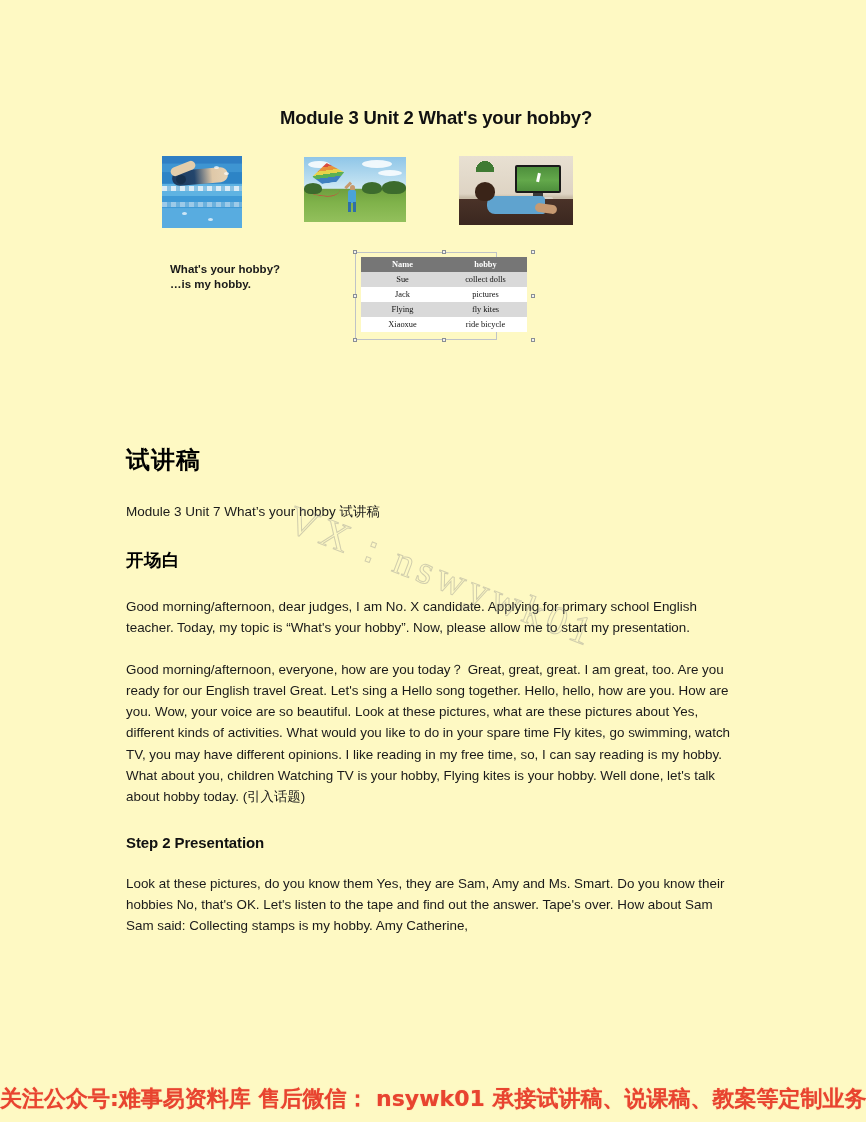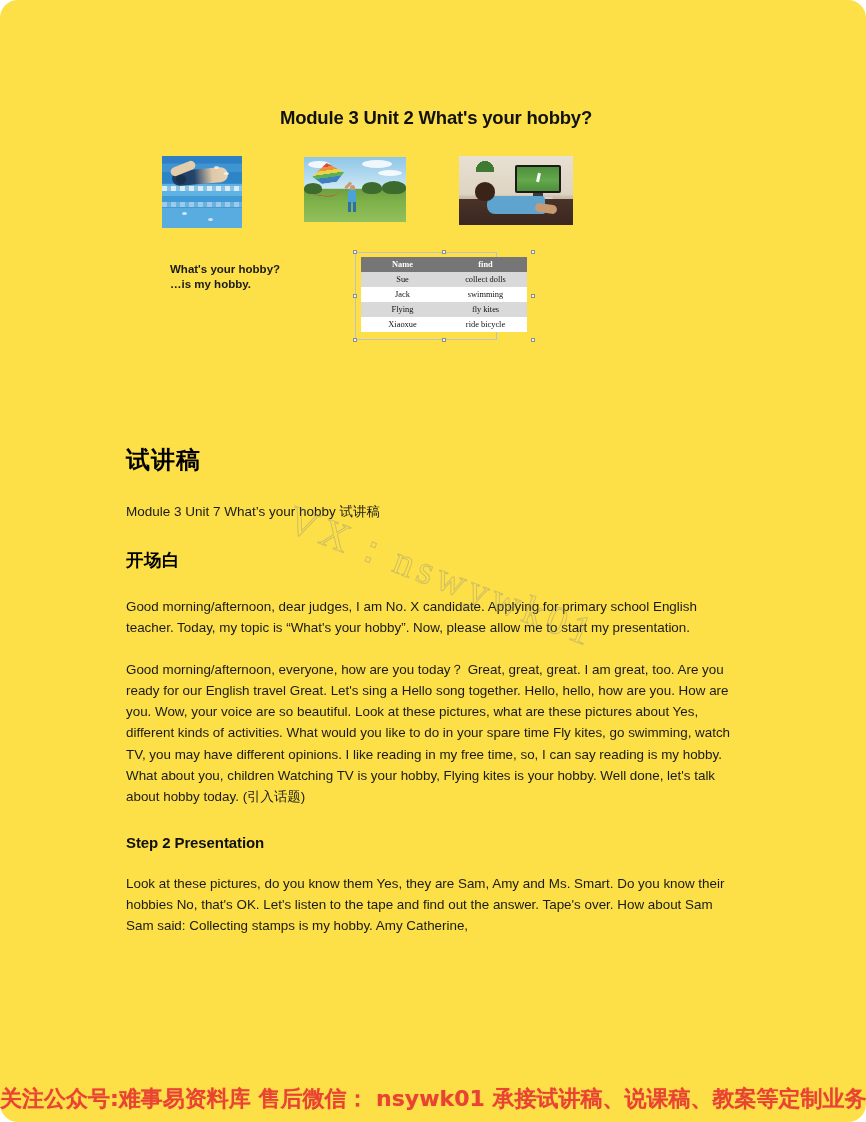--- a/index.html
+++ b/index.html
@@ -12,22 +12,21 @@
     height: 1122px;
     position: relative;
     overflow: hidden;
     font-family: "Liberation Sans", "DejaVu Sans", sans-serif;
     color: #1a1a1a;
   }
 
   .page {
     position: absolute;
     inset: 0;
-    background: #fde047;
-    border-radius: 18px;
+    background: #fef9c3;
   }
 
   
   .slide-region {
     position: absolute;
     left: 0;
     top: 0;
     width: 866px;
     height: 400px;
   }
@@ -442,31 +441,31 @@
       <div class="handle" style="left:-2px; top:42px;"></div>
       <div class="handle" style="left:176px; top:42px;"></div>
       <div class="handle" style="left:-2px; top:86px;"></div>
       <div class="handle" style="left:87px; top:86px;"></div>
       <div class="handle" style="left:176px; top:86px;"></div>
 
       <table class="hobby-table">
         <thead>
           <tr>
             <th>Name</th>
-            <th>find</th>
+            <th>hobby</th>
           </tr>
         </thead>
         <tbody>
           <tr class="alt">
             <td>Sue</td>
             <td>collect dolls</td>
           </tr>
           <tr class="plain">
             <td>Jack</td>
-            <td>swimming</td>
+            <td>pictures</td>
           </tr>
           <tr class="alt">
             <td>Flying</td>
             <td>fly kites</td>
           </tr>
           <tr class="plain">
             <td>Xiaoxue</td>
             <td>ride bicycle</td>
           </tr>
         </tbody>

